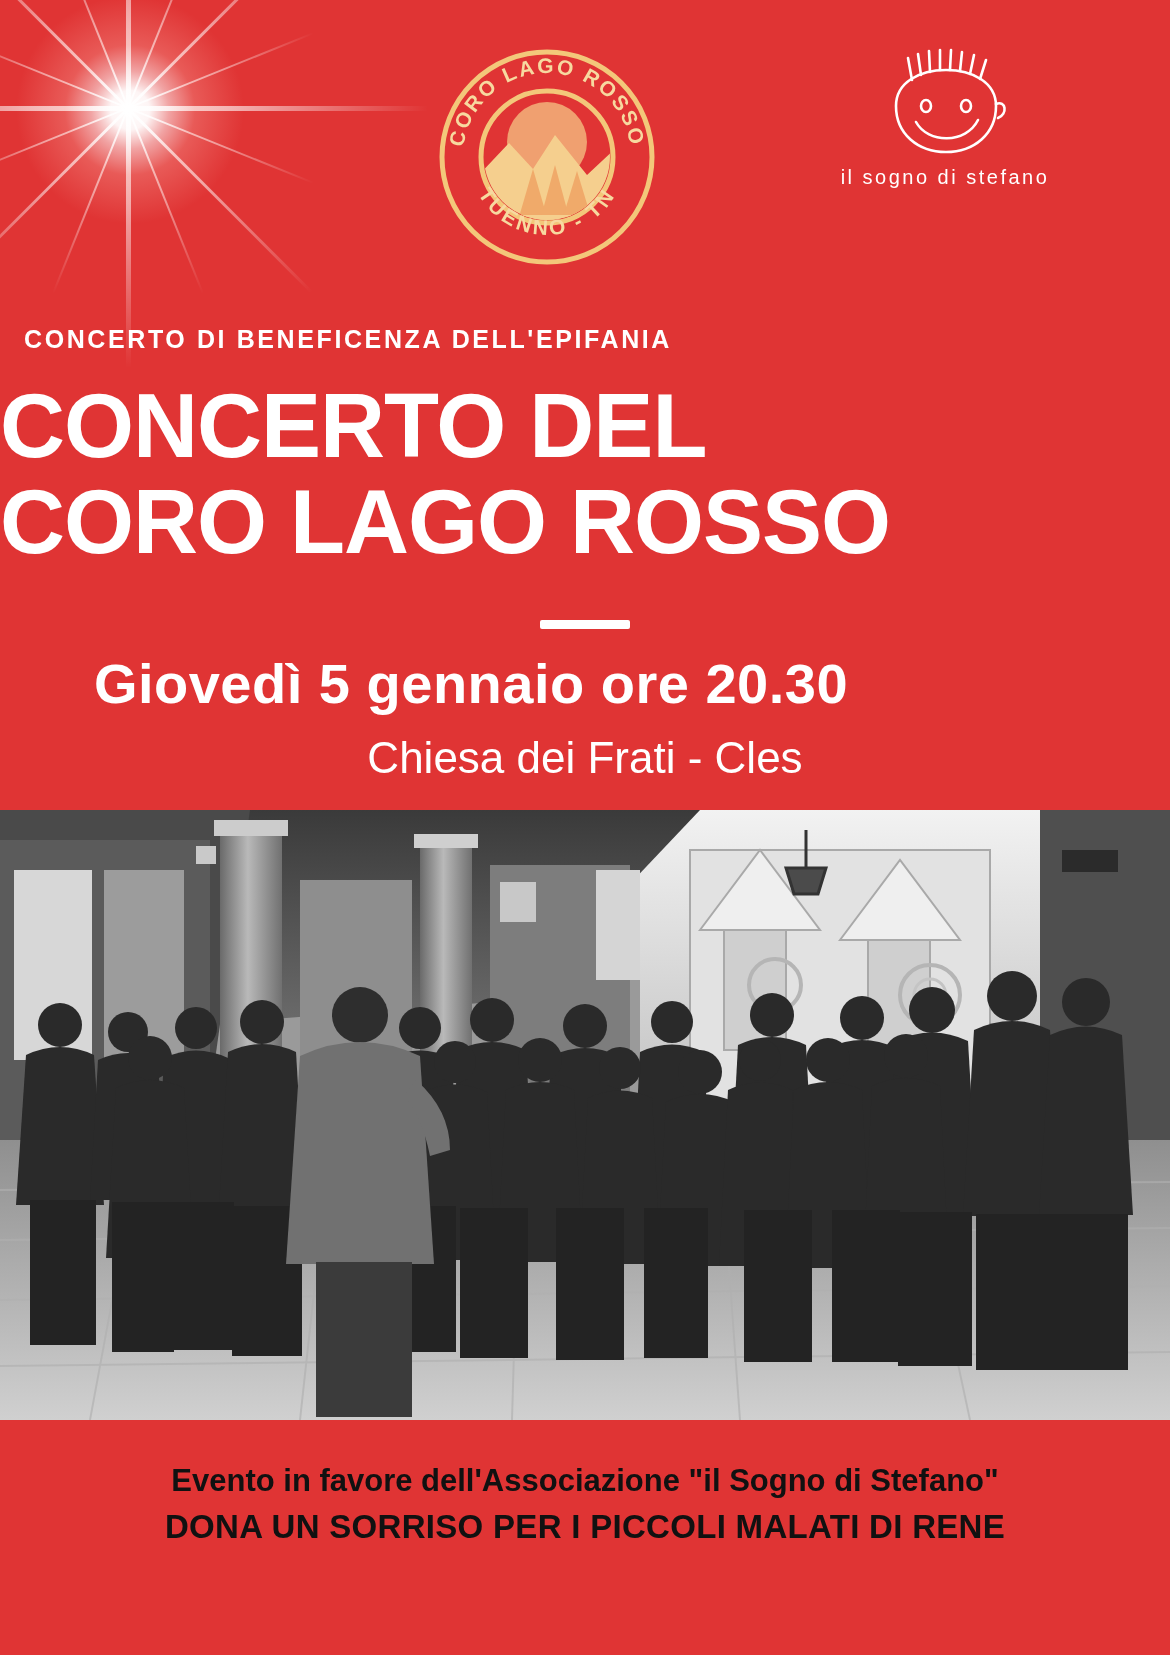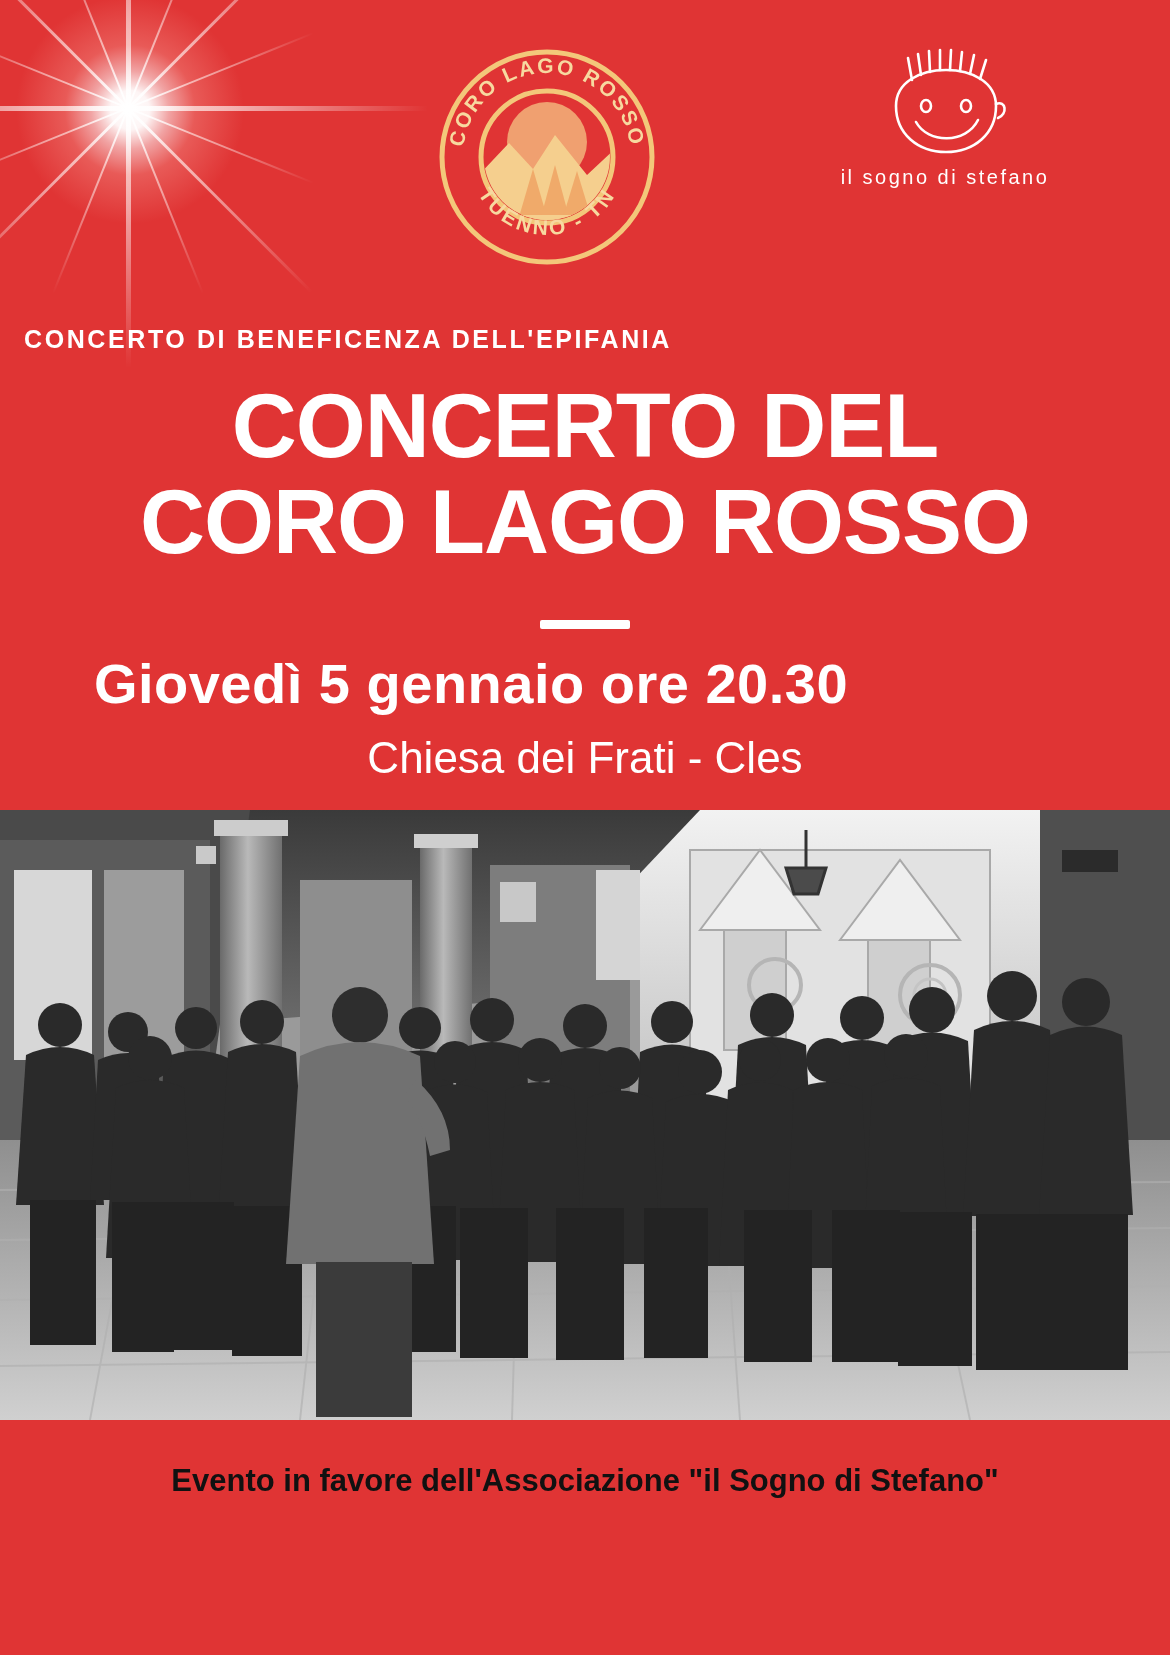--- a/index.html
+++ b/index.html
@@ -94,21 +94,21 @@
     color: #ffffff;
     font-size: 25px;
     font-weight: bold;
     letter-spacing: 2.6px;
     padding-left: 24px;
   }
   .title {
     position: absolute;
     left: 0; top: 378px;
     width: 1170px;
-    text-align: center;
+    text-align: left;
     color: #ffffff;
     font-size: 90px;
     font-weight: bold;
     line-height: 1.07;
     letter-spacing: -1px;
   }
   .rule {
     position: absolute;
     left: 50%;
     top: 620px;
@@ -413,15 +413,16 @@
         <rect x="316" y="452" width="96" height="155" fill="#3b3b3b"></rect>
         <path d="M 416,270 q34,30 34,70 l-20,6 q-8,-40 -26,-60 z" fill="#717171"></path>
       </g>
 
       <rect x="0" y="0" width="1170" height="610" fill="none"></rect>
     </svg>
   </div>
 
   <div class="bottom-band">
     <div class="bottom-line1">Evento in favore dell'Associazione  "il Sogno di Stefano"</div>
+    <div class="bottom-line2">DONA UN SORRISO PER I PICCOLI MALATI DI RENE</div>
   </div>
 
 </div>
 
 </body></html>

